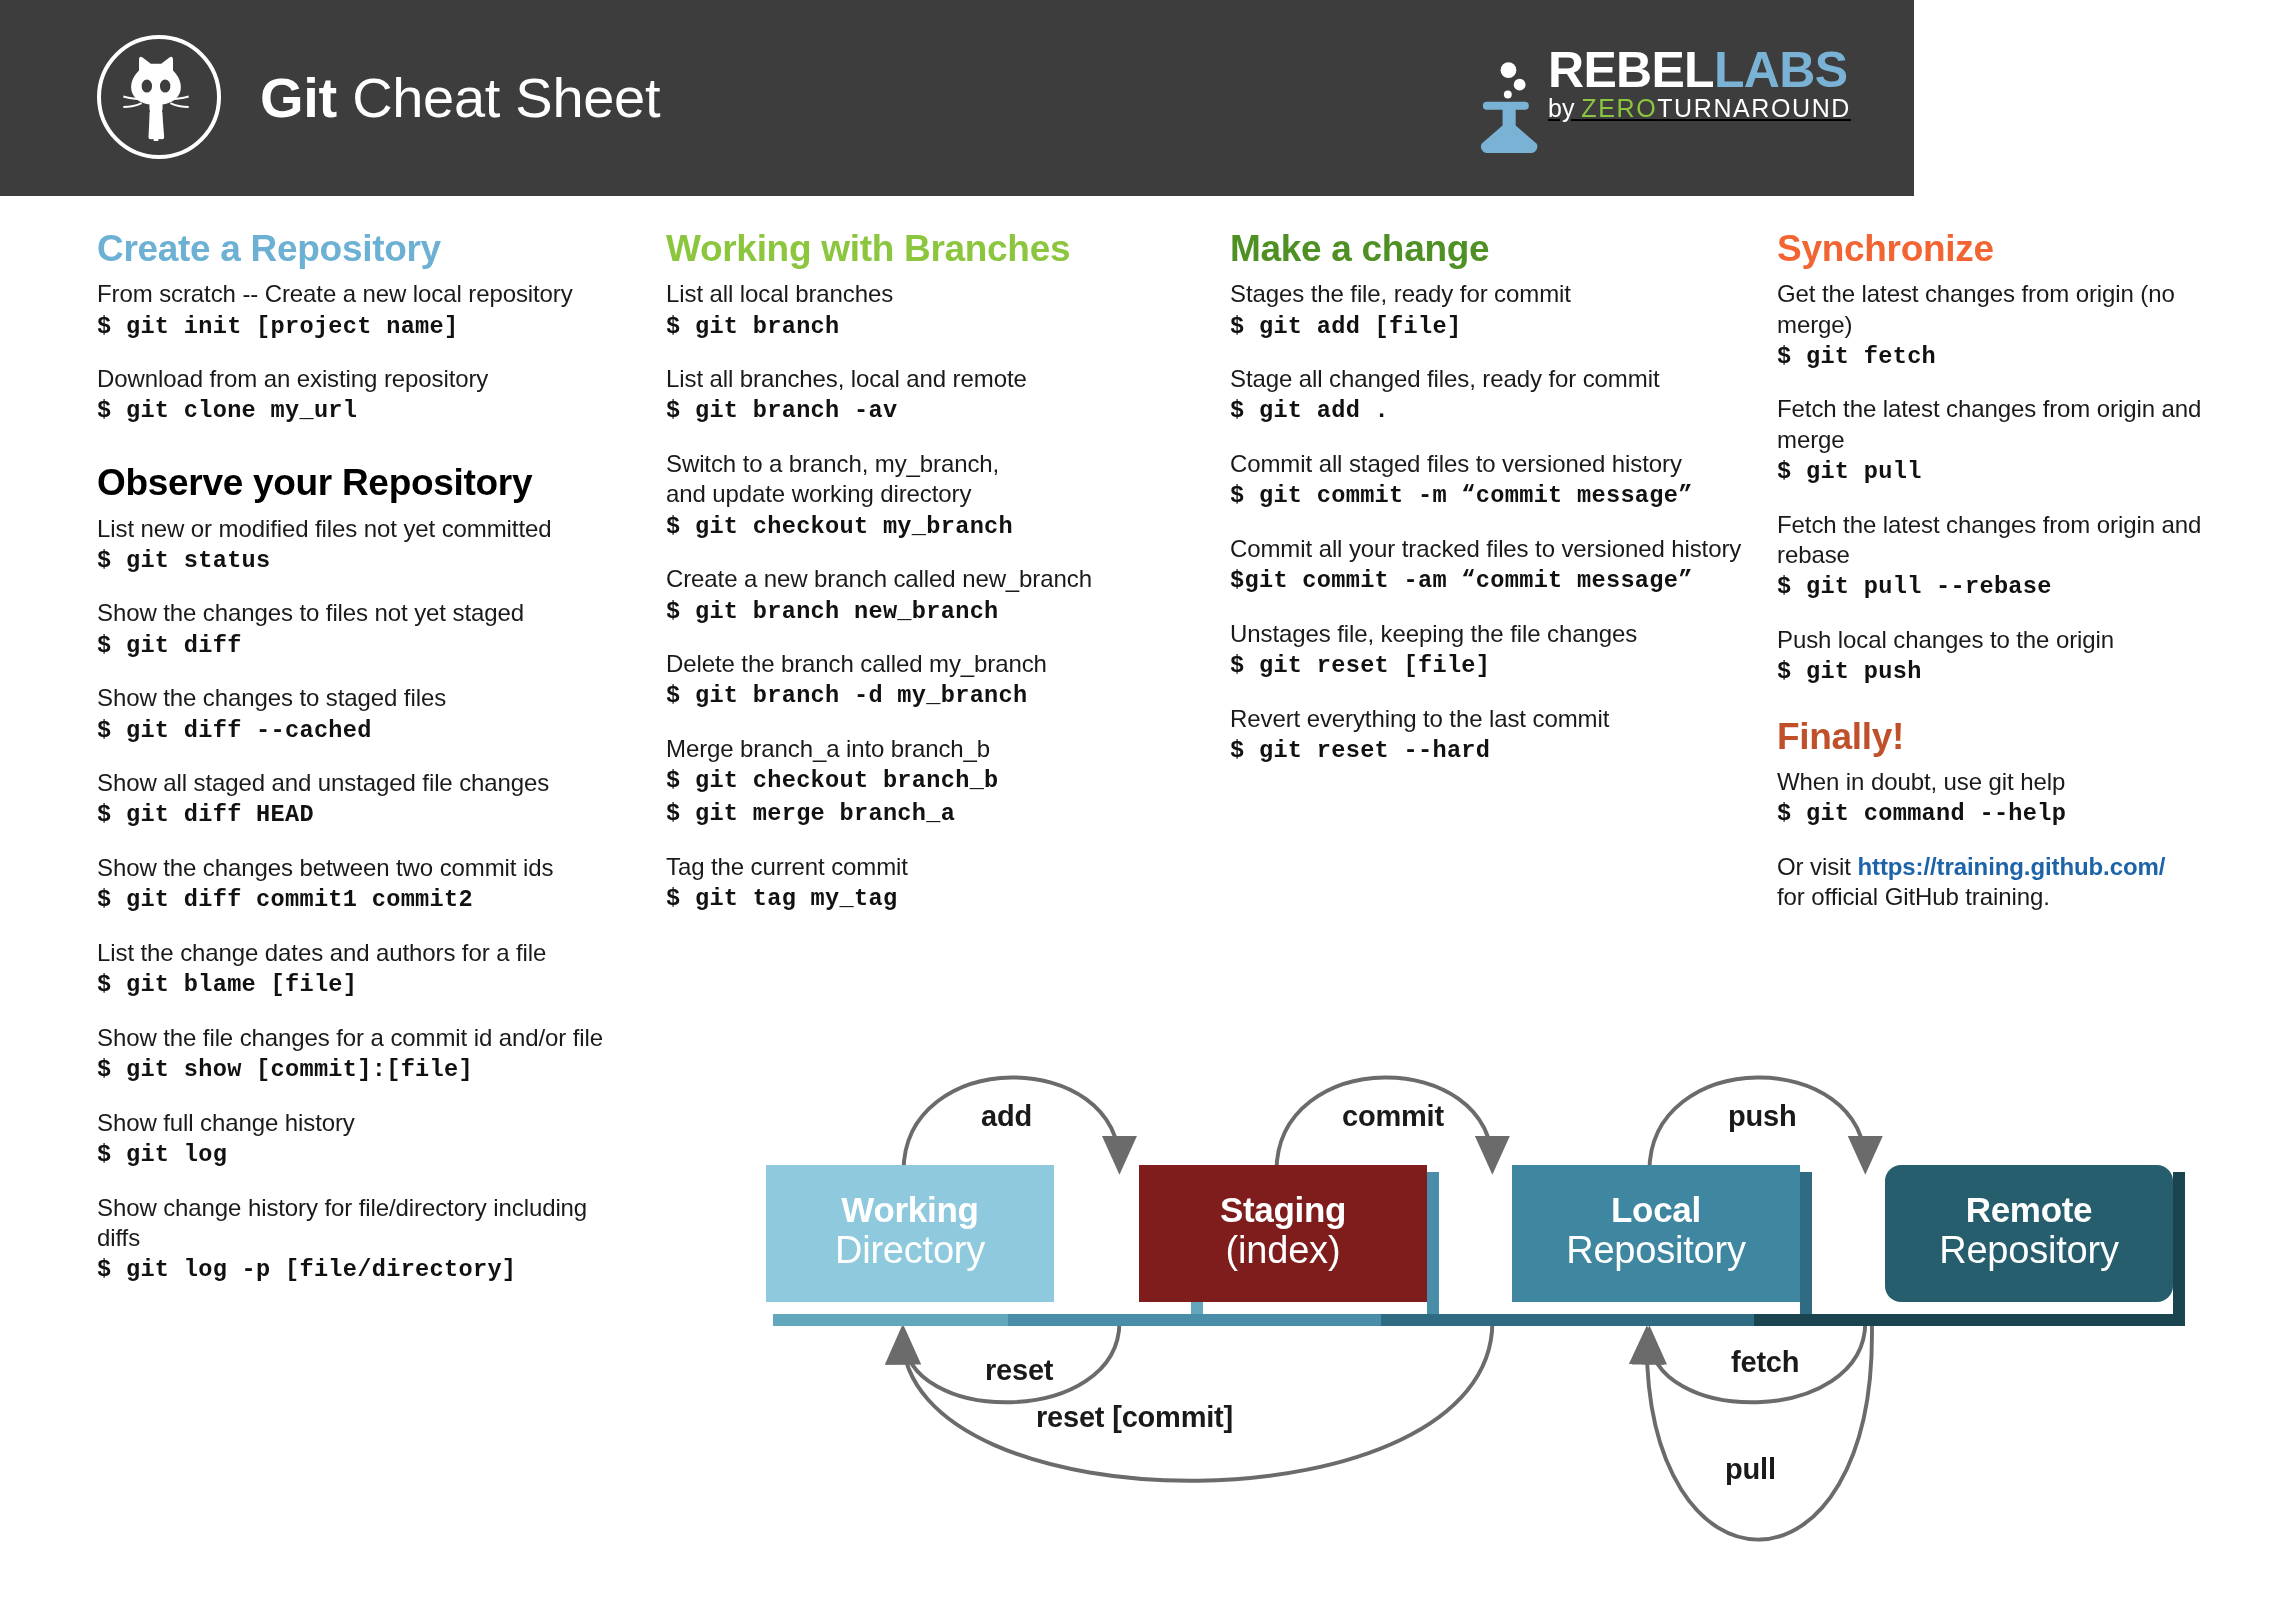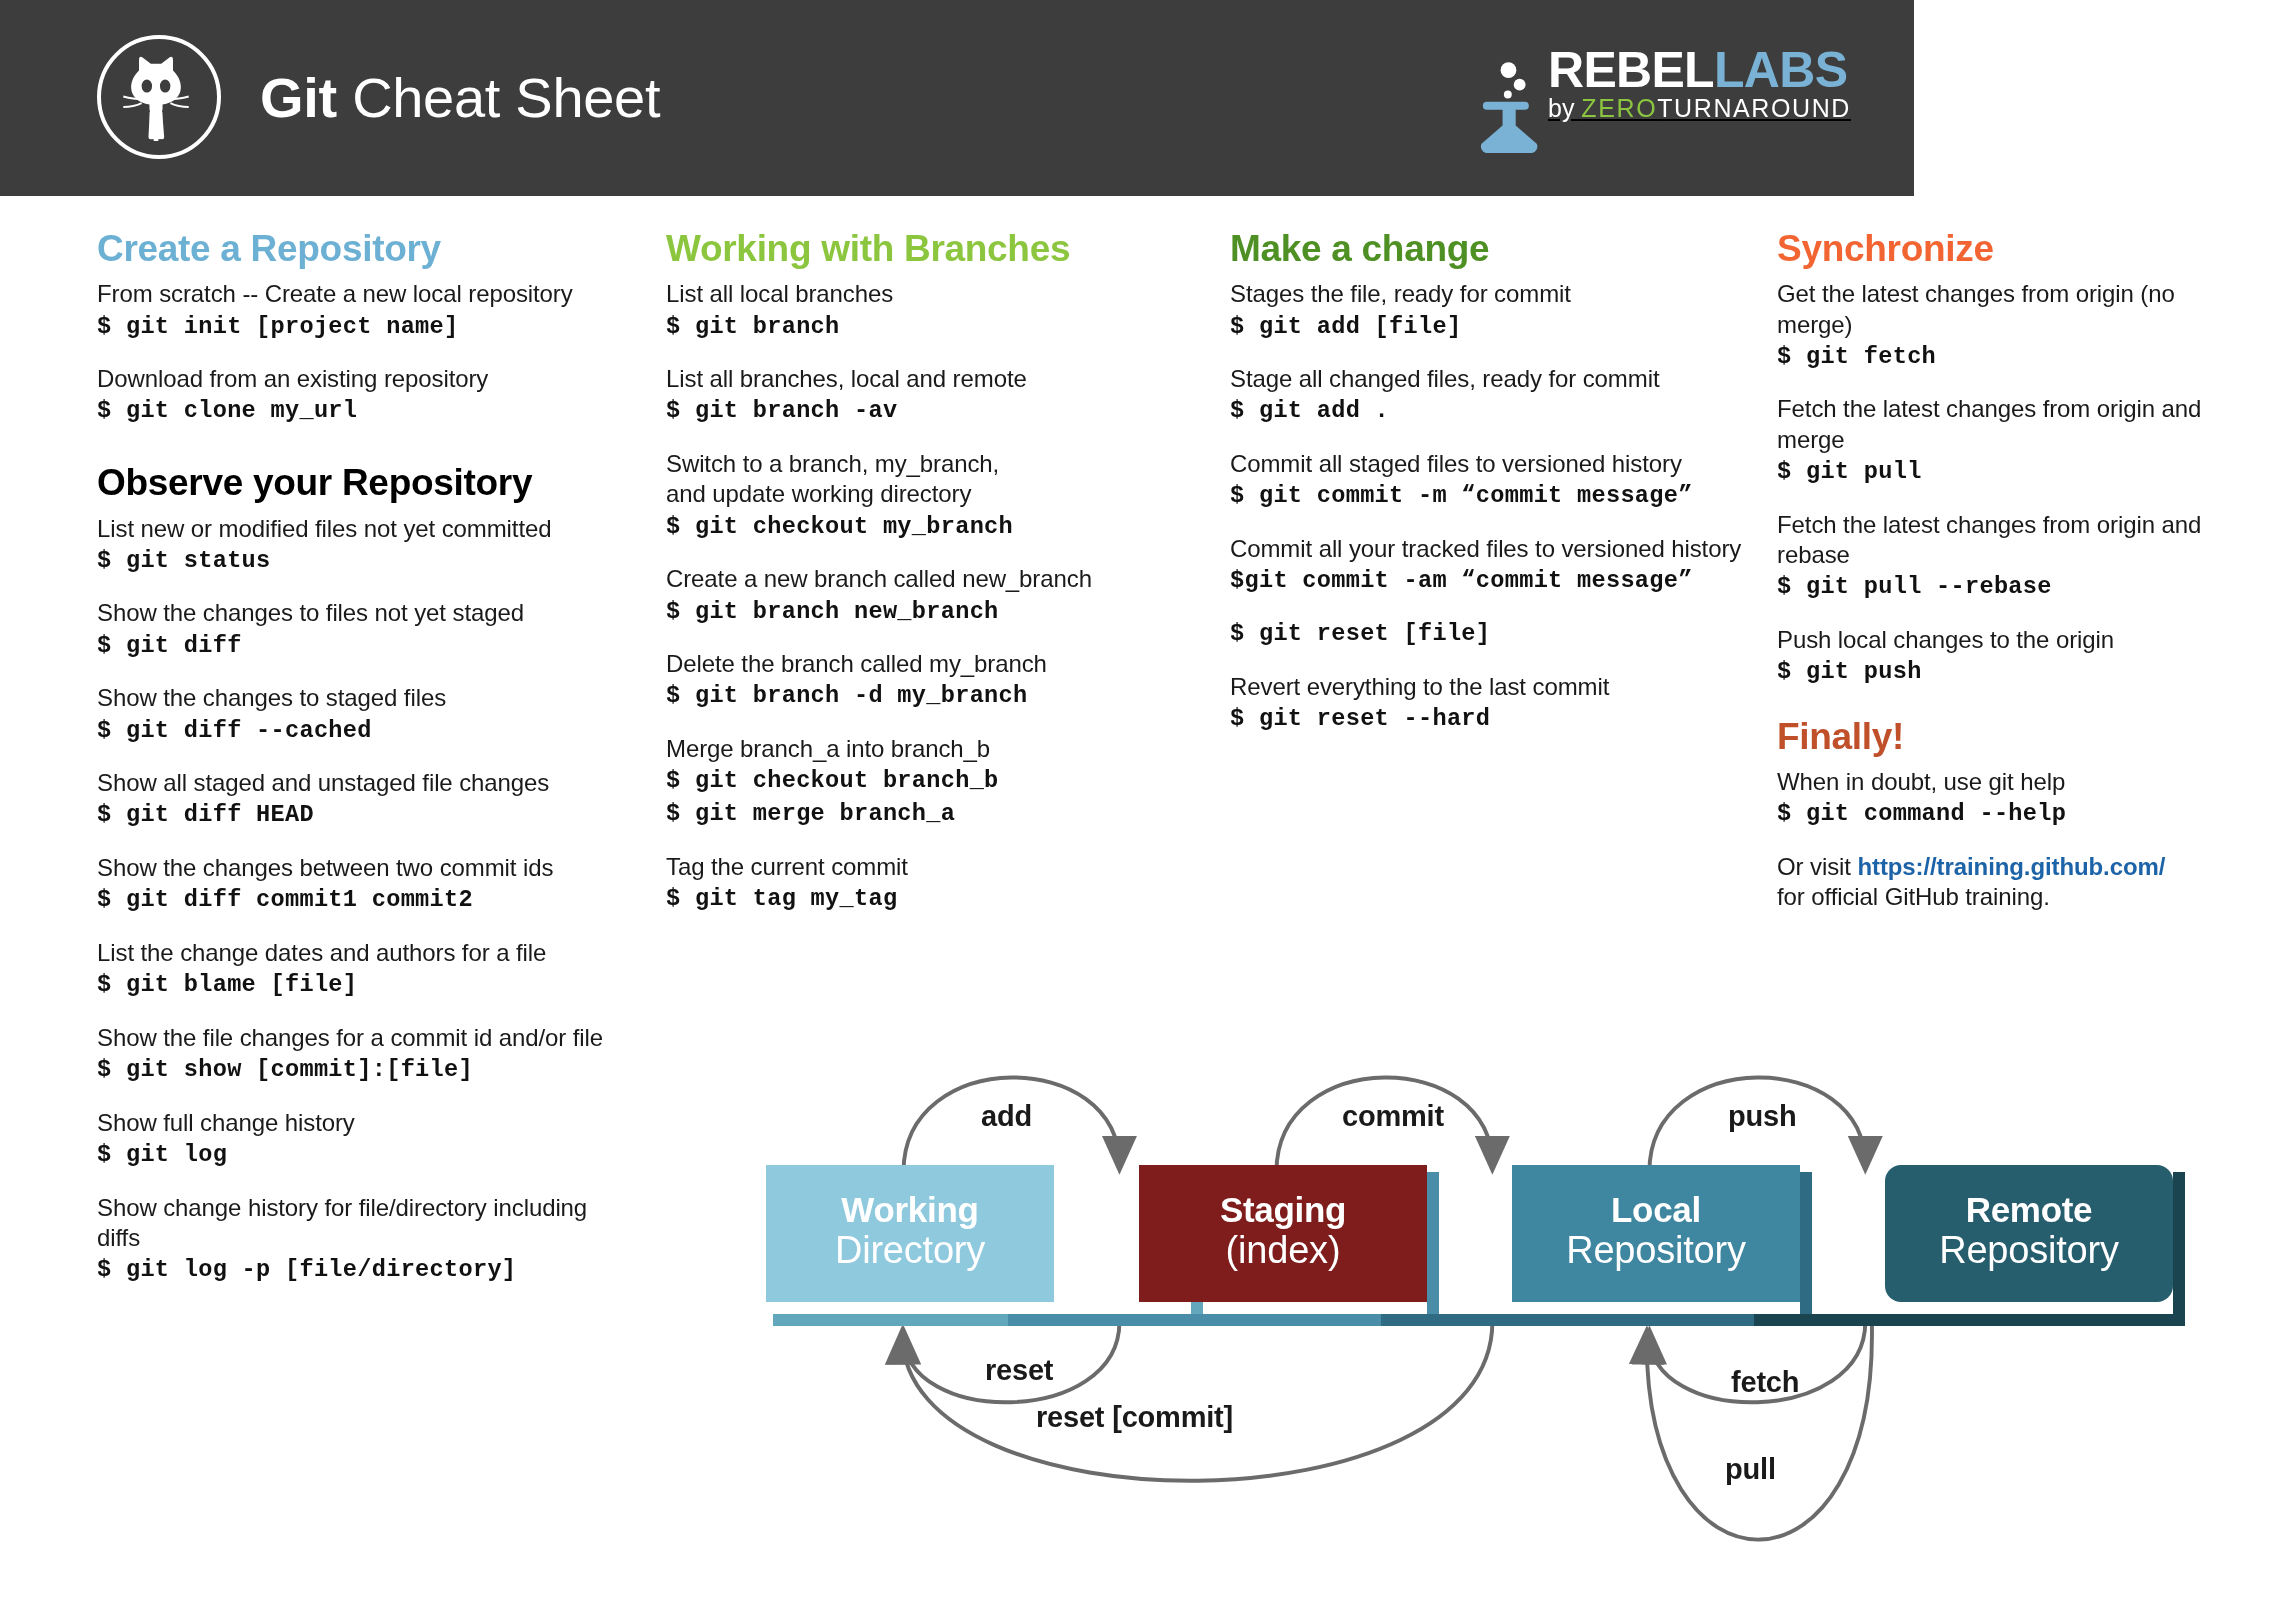--- a/index.html
+++ b/index.html
@@ -318,20 +318,21 @@
   </div>
   <div class="block">
     <div class="desc">Commit all staged files to versioned history</div>
     <div class="cmd">$ git commit -m “commit message”</div>
   </div>
   <div class="block">
     <div class="desc">Commit all your tracked files to versioned history</div>
     <div class="cmd">$git commit -am “commit message”</div>
   </div>
   <div class="block">
+    <div class="desc">Unstages file, keeping the file changes</div>
     <div class="cmd">$ git reset [file]</div>
   </div>
   <div class="block">
     <div class="desc">Revert everything to the last commit</div>
     <div class="cmd">$ git reset --hard</div>
   </div>
 </div>
 
 <div class="column" id="col4">
   <h2 class="sec-title c-orange">Synchronize</h2>
@@ -407,17 +408,17 @@
   <div class="shadow-b" style="left:1001px; top:306px; width:431px; background:#1a4450;"></div>
   <div class="flow-box" style="left:1132px; top:157px; background:#275e6e;border-radius:16px;">
     <div class="bx-title">Remote</div>
     <div class="bx-sub">Repository</div>
   </div>
 
   <div class="flow-label" style="left:228px;  top:92px;">add</div>
   <div class="flow-label" style="left:589px;  top:92px;">commit</div>
   <div class="flow-label" style="left:975px; top:92px;">push</div>
   <div class="flow-label" style="left:232px;  top:346px;">reset</div>
-  <div class="flow-label" style="left:978px; top:358px;text-align:right;">fetch</div>
+  <div class="flow-label" style="left:978px; top:338px;text-align:right;">fetch</div>
   <div class="flow-label" style="left:283px;  top:393px;">reset [commit]</div>
   <div class="flow-label" style="left:972px; top:445px;">pull</div>
 </div>
 
 
 </body></html>

